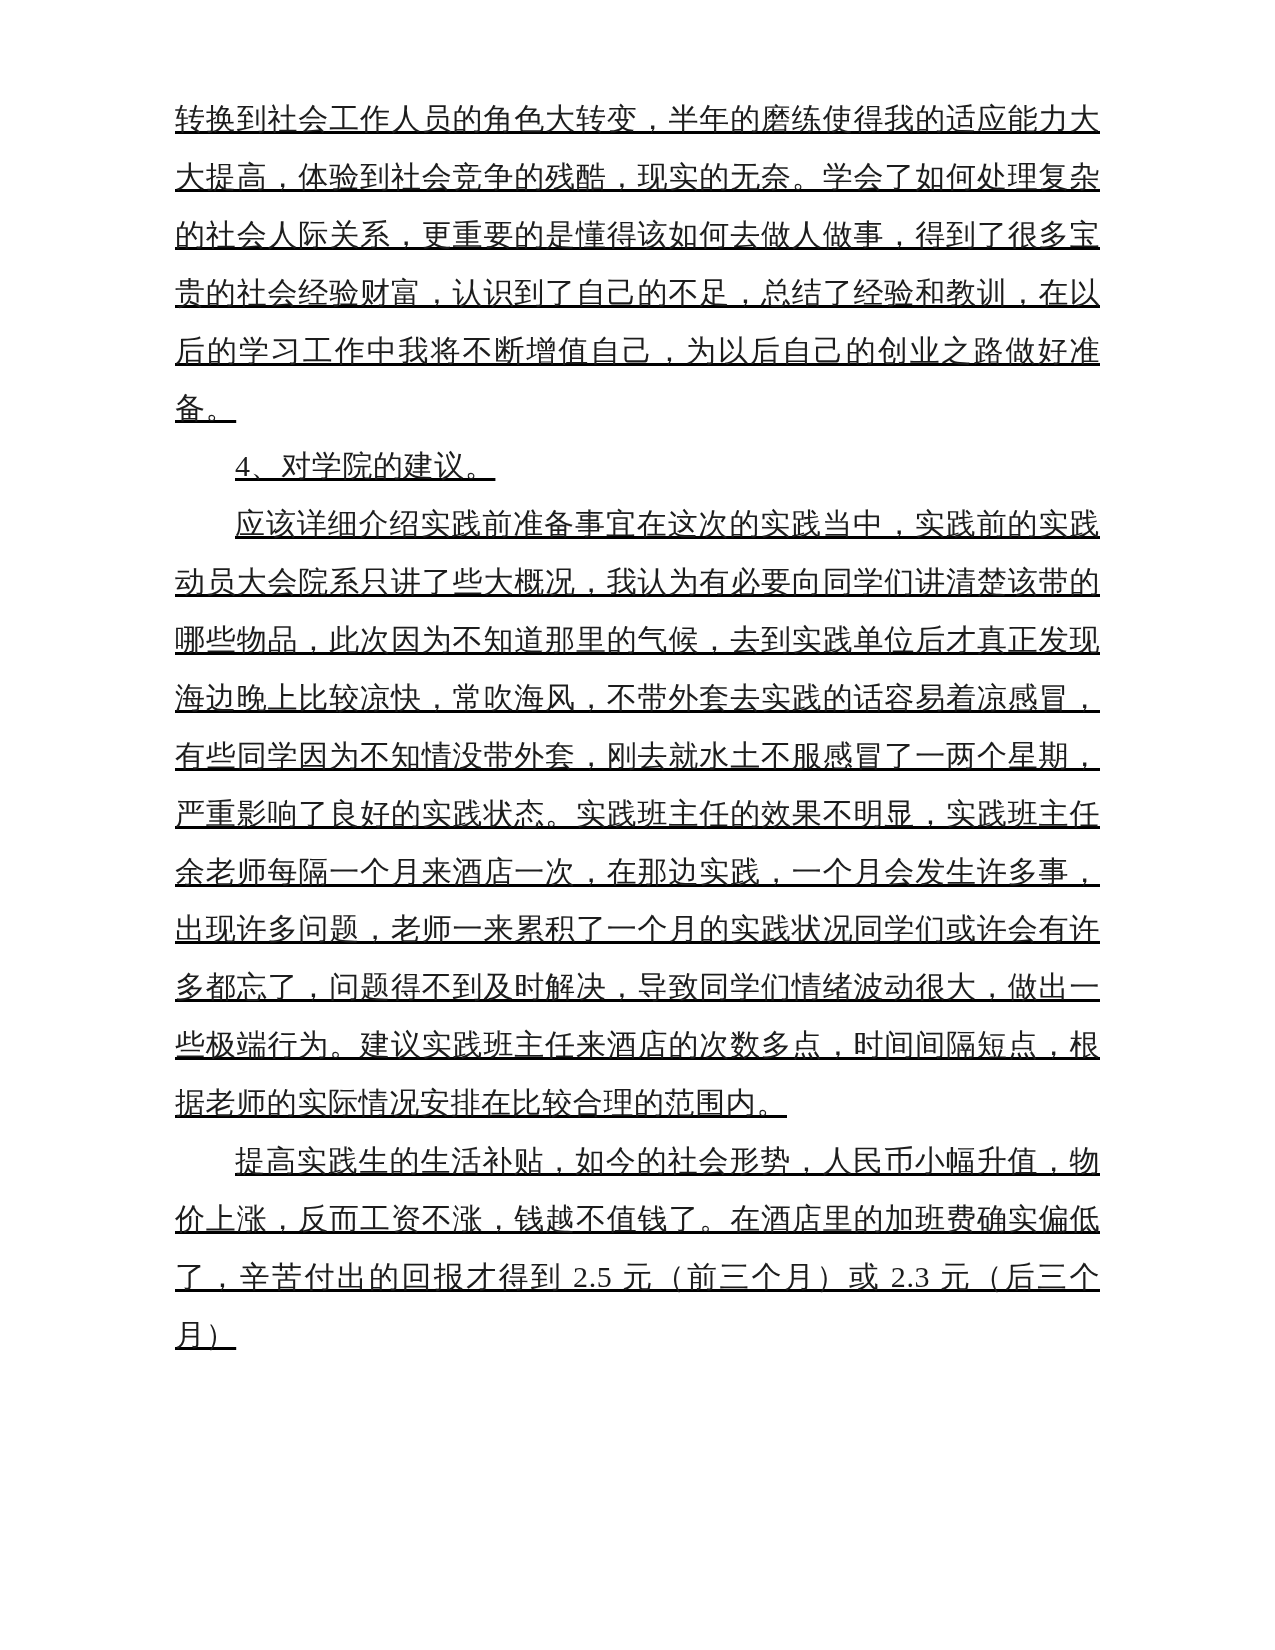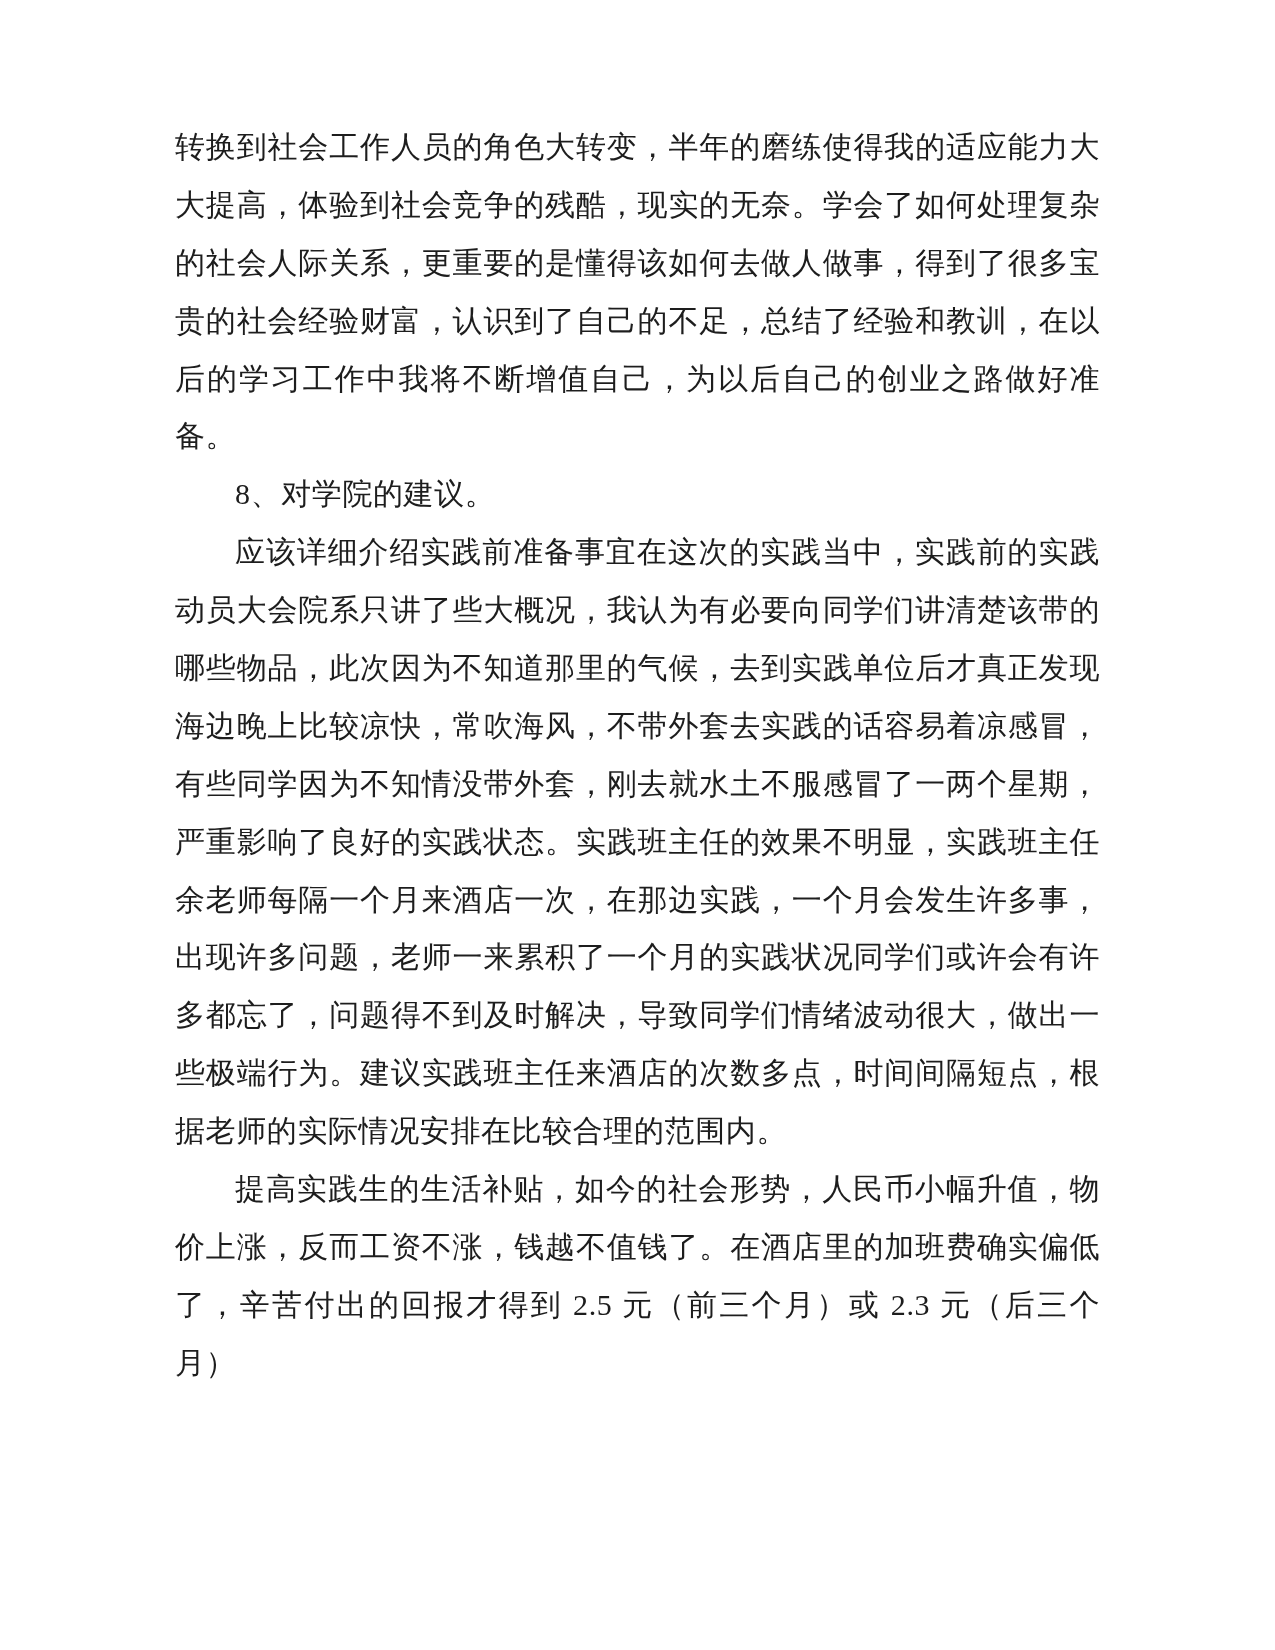--- a/index.html
+++ b/index.html
@@ -6,22 +6,23 @@
     margin: 0;
     padding: 0;
     background: #ffffff;
   }
   .page {
     width: 1275px;
     height: 1650px;
     background: #ffffff;
     position: relative;
     box-sizing: border-box;
-    padding: 118px 175px 0 175px;
+    padding: 90px 175px 0 175px;
     font-family: "Liberation Serif", serif;
+    text-decoration: underline;
   }
   .doc-body {
     color: #1d1d1d;
     font-size: 30px;
     line-height: 1.93;
     letter-spacing: 0.02em;
     text-align: justify;
     text-justify: inter-ideograph;
   }
   .para {
@@ -31,17 +32,17 @@
   .para.no-indent {
     text-indent: 0;
   }
 </style>
 </head>
 <body>
 
 <div class="page">
   <div class="doc-body">
     <p class="para no-indent">转换到社会工作人员的角色大转变，半年的磨练使得我的适应能力大大提高，体验到社会竞争的残酷，现实的无奈。学会了如何处理复杂的社会人际关系，更重要的是懂得该如何去做人做事，得到了很多宝贵的社会经验财富，认识到了自己的不足，总结了经验和教训，在以后的学习工作中我将不断增值自己，为以后自己的创业之路做好准备。</p>
-    <p class="para">8、对学院的建议。</p>
+    <p class="para">4、对学院的建议。</p>
     <p class="para">应该详细介绍实践前准备事宜在这次的实践当中，实践前的实践动员大会院系只讲了些大概况，我认为有必要向同学们讲清楚该带的哪些物品，此次因为不知道那里的气候，去到实践单位后才真正发现海边晚上比较凉快，常吹海风，不带外套去实践的话容易着凉感冒，有些同学因为不知情没带外套，刚去就水土不服感冒了一两个星期，严重影响了良好的实践状态。实践班主任的效果不明显，实践班主任余老师每隔一个月来酒店一次，在那边实践，一个月会发生许多事，出现许多问题，老师一来累积了一个月的实践状况同学们或许会有许多都忘了，问题得不到及时解决，导致同学们情绪波动很大，做出一些极端行为。建议实践班主任来酒店的次数多点，时间间隔短点，根据老师的实际情况安排在比较合理的范围内。</p>
     <p class="para">提高实践生的生活补贴，如今的社会形势，人民币小幅升值，物价上涨，反而工资不涨，钱越不值钱了。在酒店里的加班费确实偏低了，辛苦付出的回报才得到 2.5 元（前三个月）或 2.3 元（后三个月）</p>
   </div>
 </div>
 
 </body></html>

